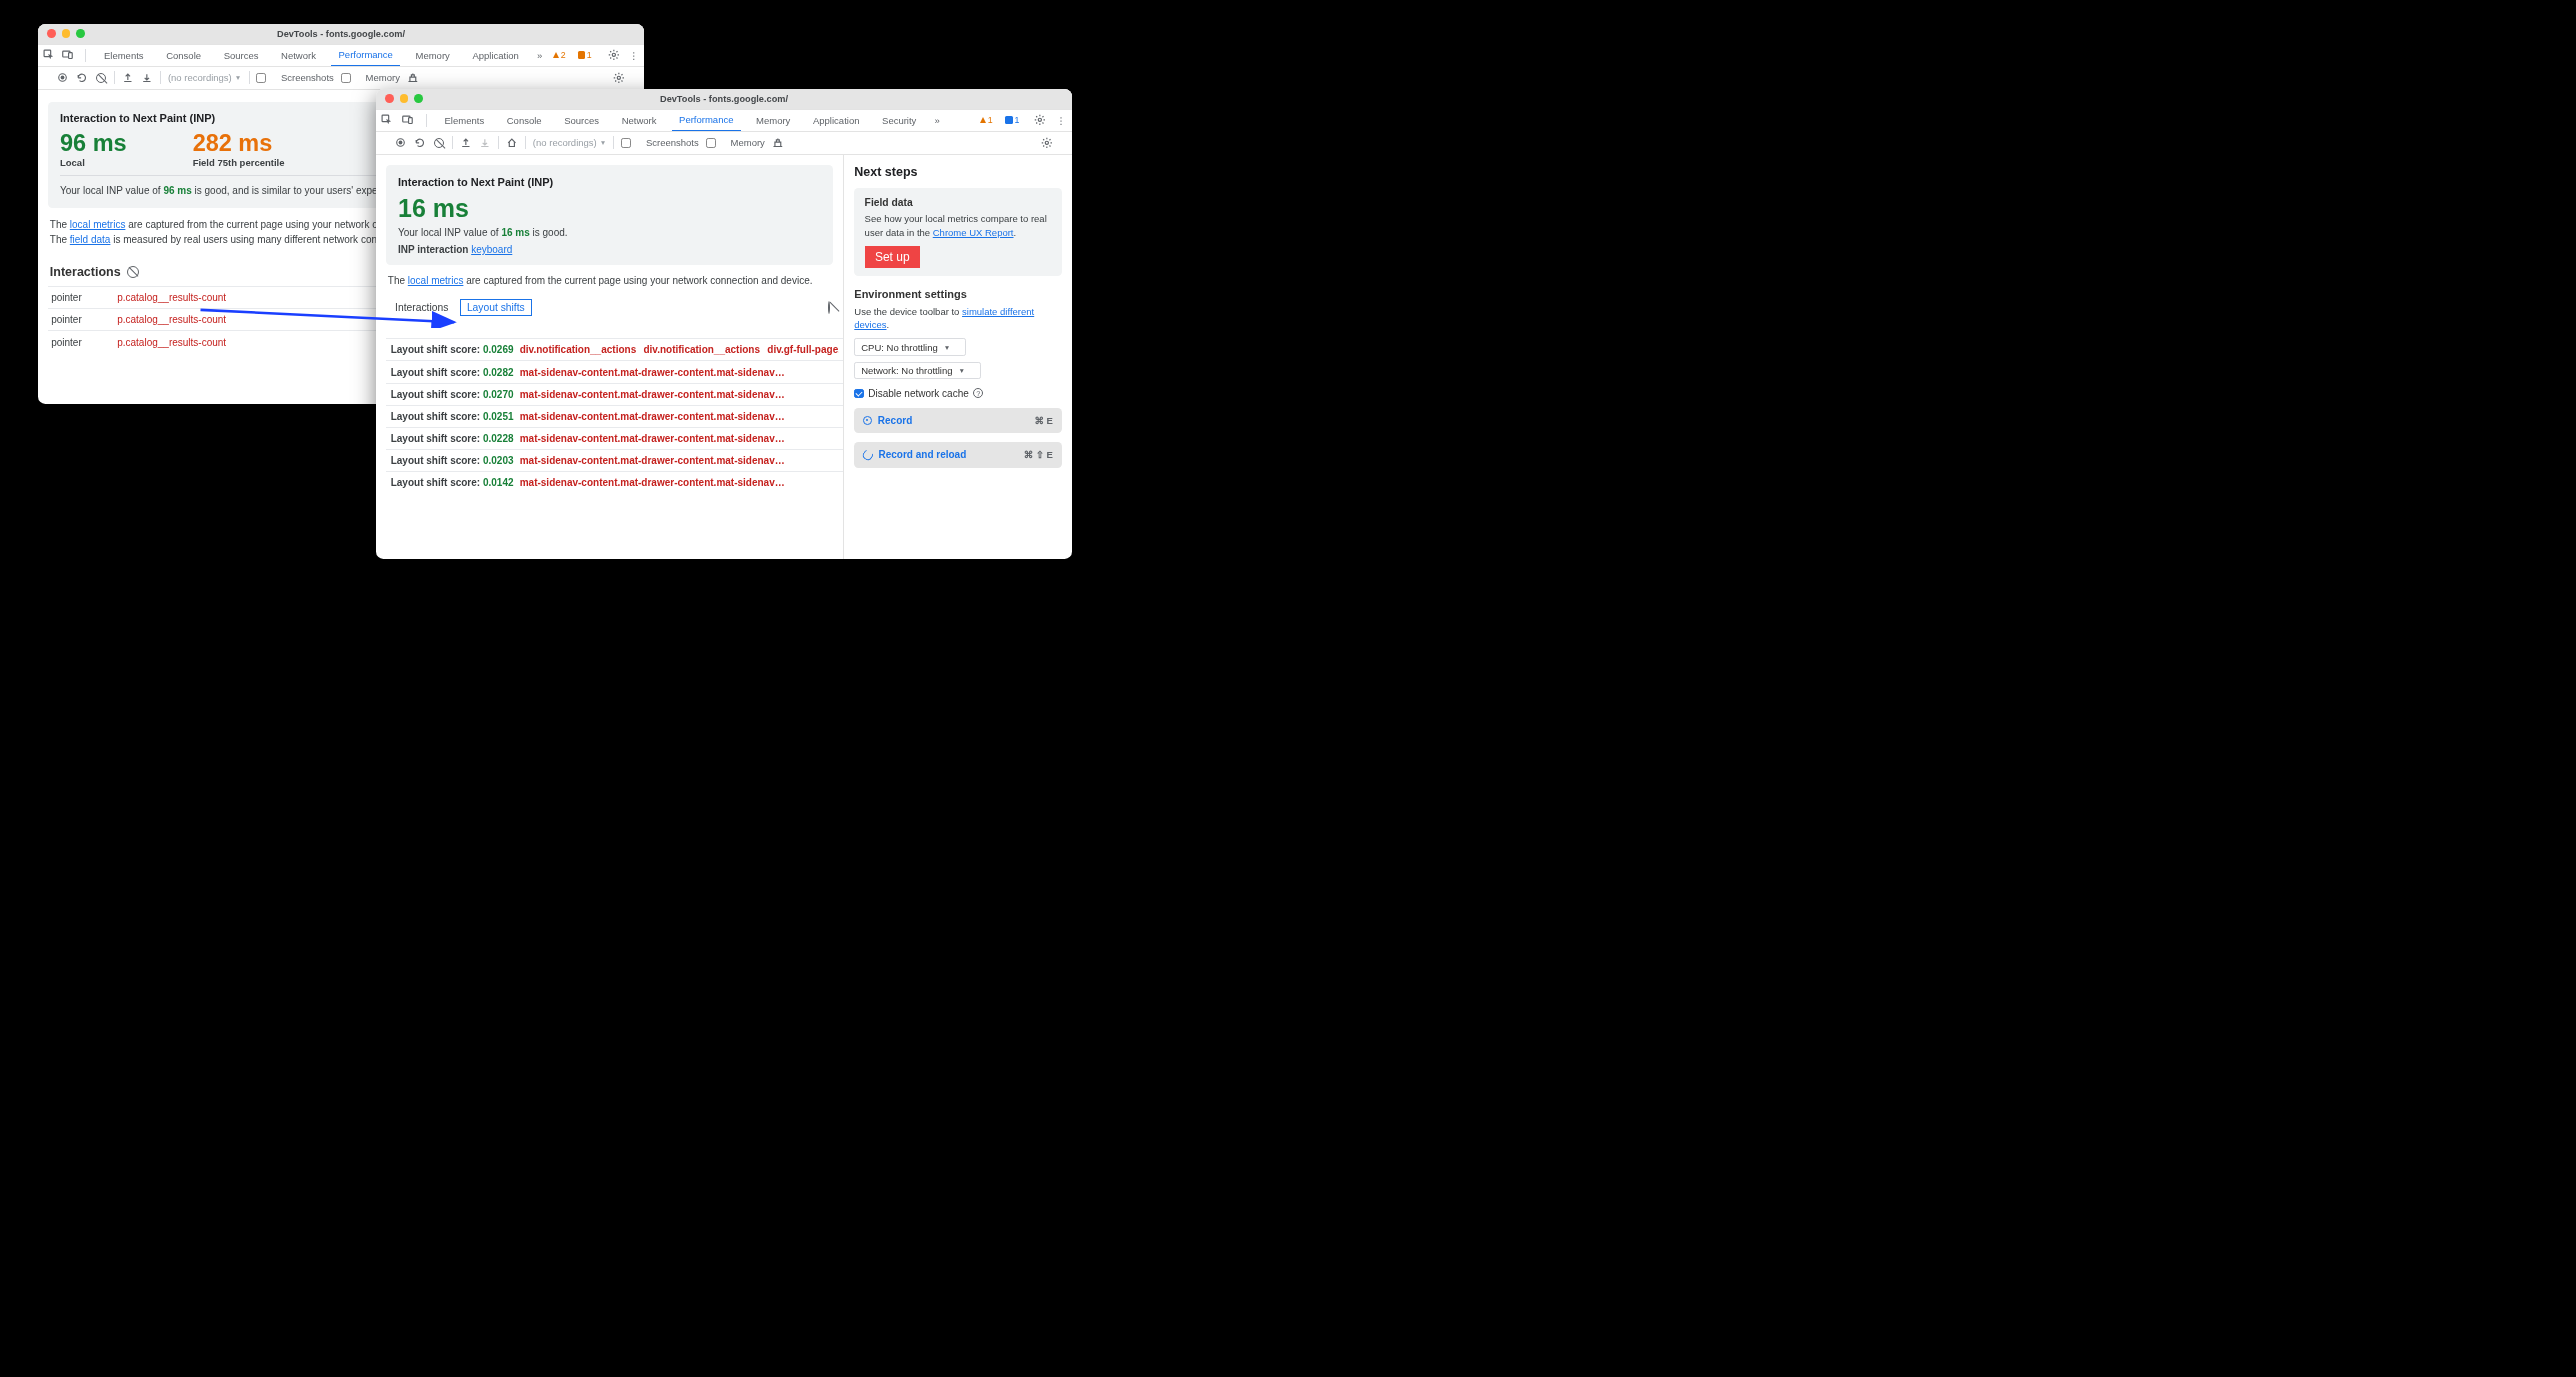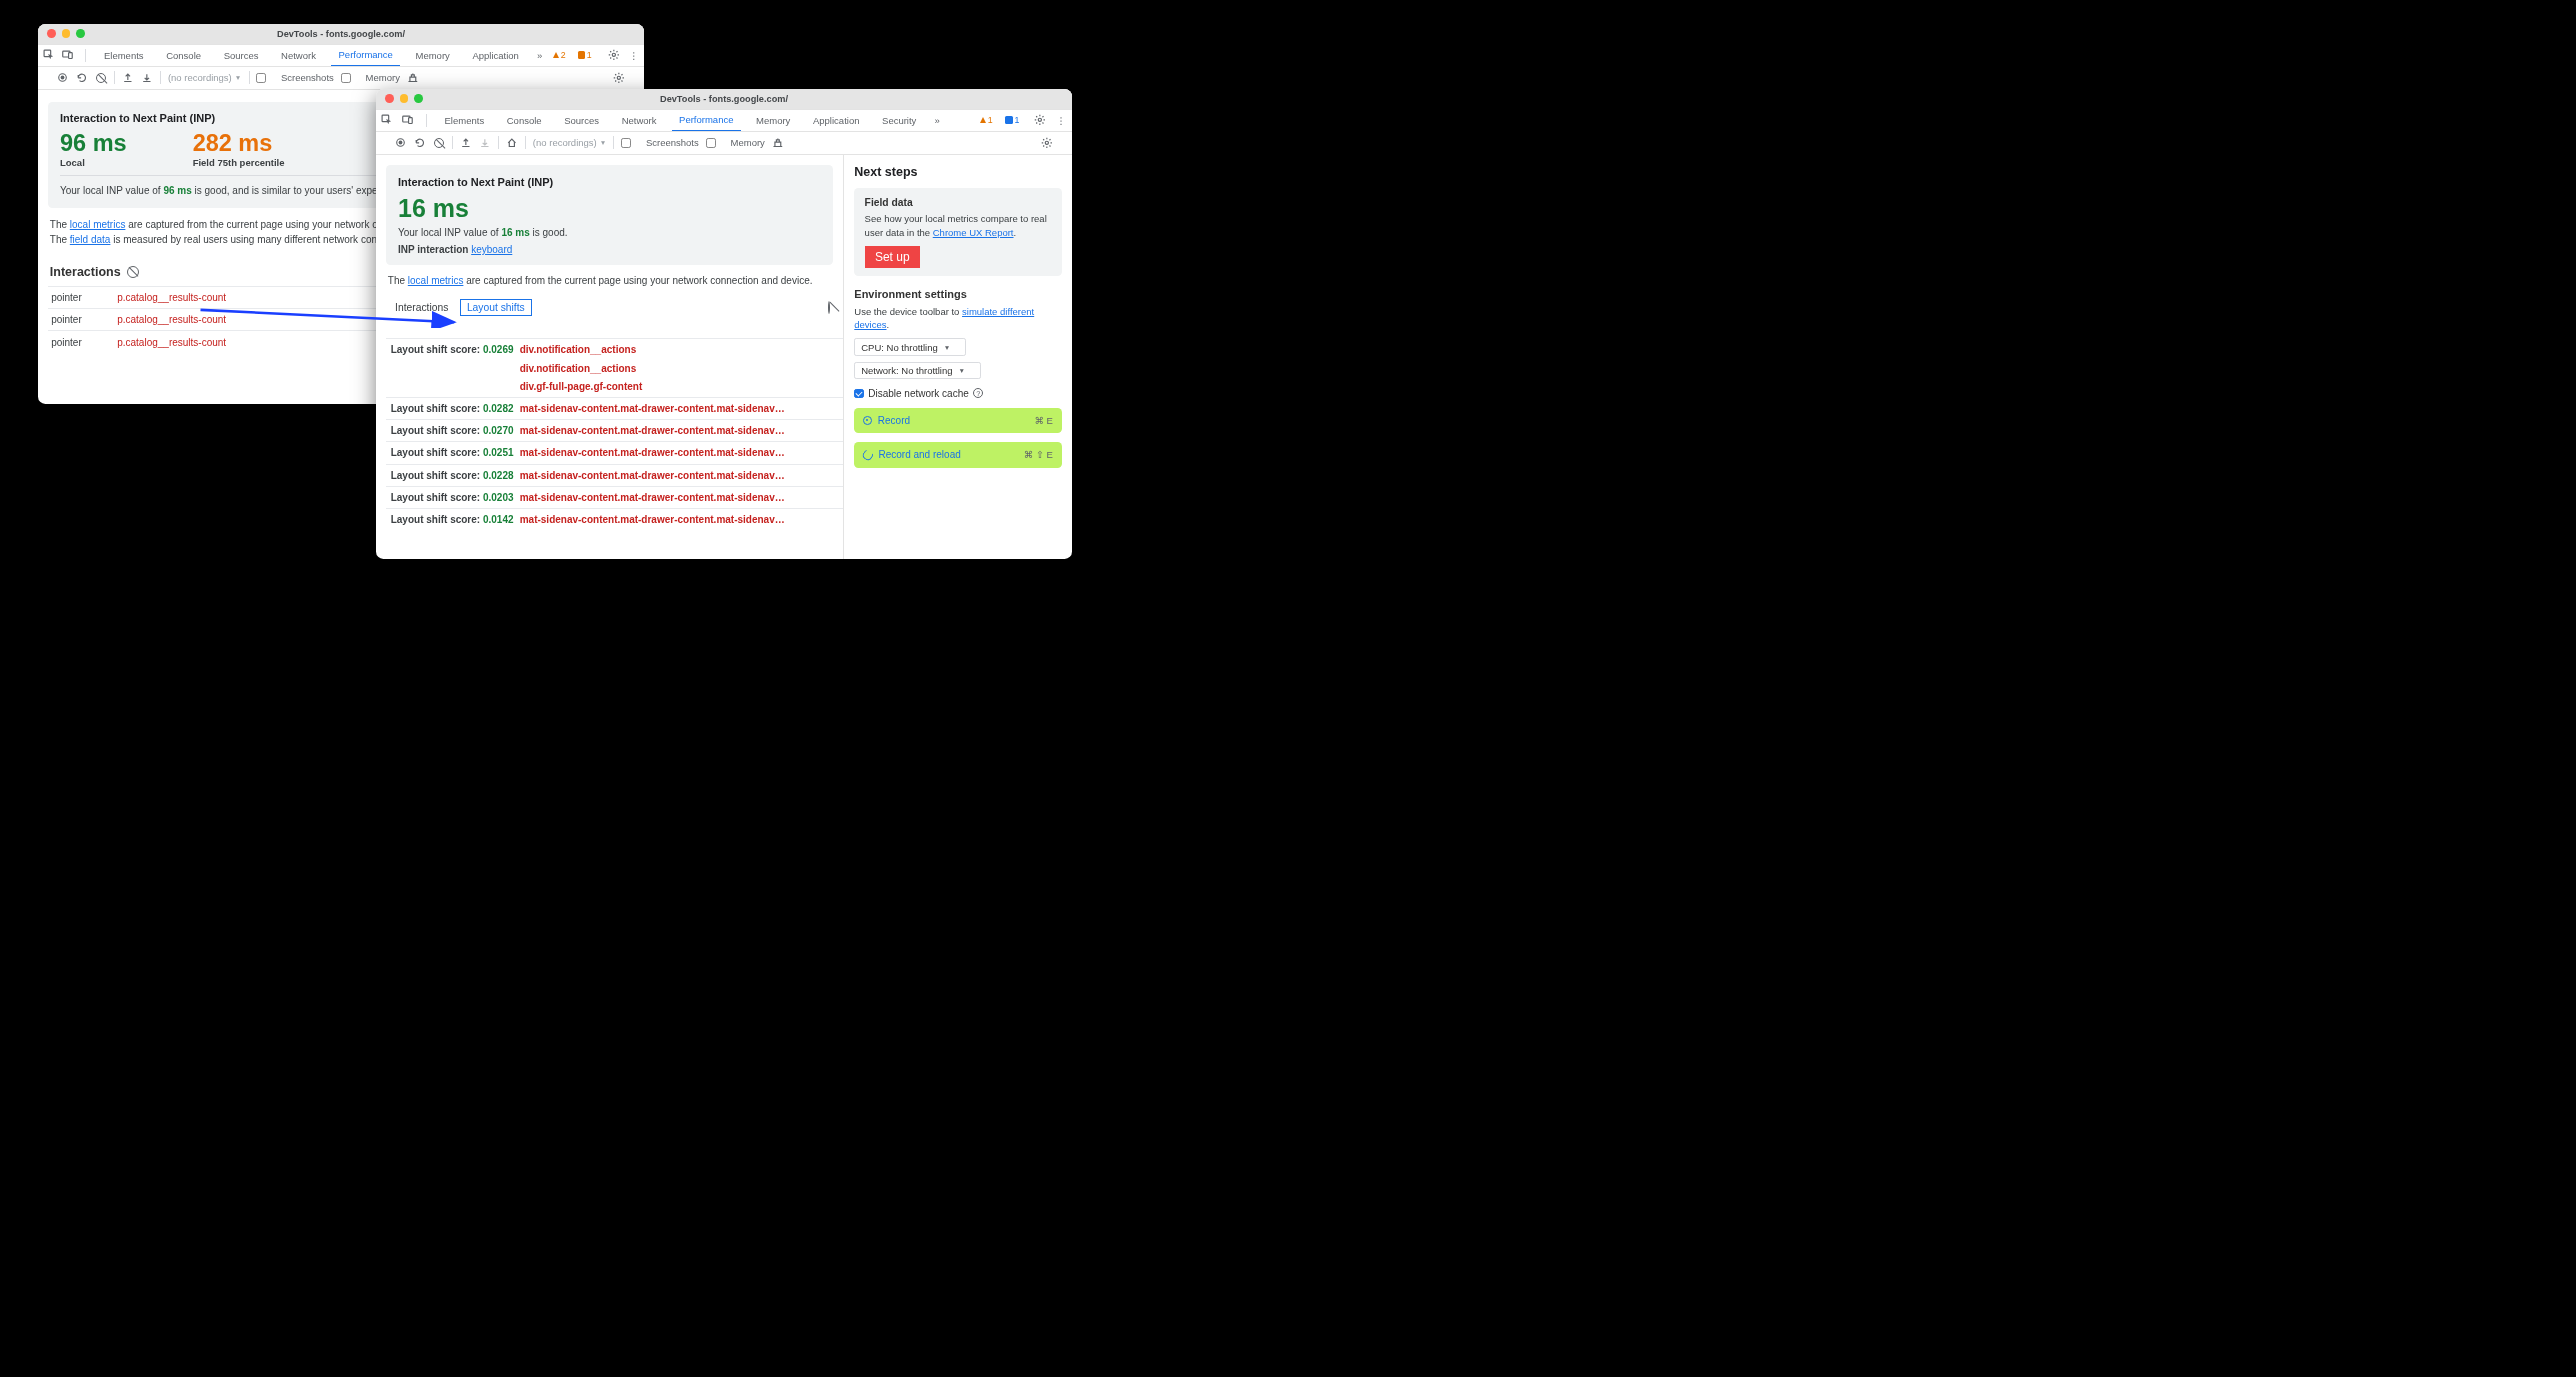--- a/index.html
+++ b/index.html
@@ -62,34 +62,34 @@
   .paras-b { margin: 8.8px 11.7px 0 1.5px; font-size: 10px; color: #3c4043; line-height:1.45; }
   .tabs-b { display: flex; align-items: center; gap: 7.3px; margin: 10.3px 0 0 4.4px; font-size: 10.3px; position:relative; }
   .tabs-b .t { padding: 2.9px 4.4px; color:#3c4043; cursor:pointer; }
   .tabs-b .t.active { color: #1a73e8; border:1.8px solid #1a73e8; border-radius:0; padding:2.2px 5.9px; font-weight:500; }
   .ban-right { margin-left:auto; margin-right:13.2px; }
   .ls-list { margin-top: 22px; font-weight: bold; }
   .ls-row { display: flex; padding: 5.1px 4.4px; border-top:0.7px solid #e8eaed; font-size:10px; align-items:flex-start; }
   .ls-row .label { width: 129px; color:#3c4043; }
   .ls-row .score { color:#188038; }
   .ls-row .stack { flex:1; color:#c5221f; overflow:hidden; text-overflow:ellipsis; white-space:nowrap; }
-  .ls-stack-multi { display:flex; flex-direction:column; gap:7.3px; }
+  .ls-stack-multi { display:flex; flex-direction:row; gap:7.3px; }
 
   .side-title { font-size: 12.5px; font-weight: 700; margin-bottom: 8.8px; color:#202124; }
   .side-card { background:#f1f3f4; border-radius:4.4px; padding:8.8px 10.3px; margin-bottom:11.7px; }
   .side-card h4 { font-size:10.3px; font-weight:700; margin-bottom:4.4px; }
   .side-card p { font-size:9.5px; line-height:1.4; color:#3c4043; }
   .btn-primary { background:#ef4444; color:#fff; border:none; border-radius:0; padding:3.7px 10.3px; font-size:12px; margin-top:7.3px; cursor:pointer; }
   .env-title { font-size:11px; font-weight:700; margin-bottom:4.4px; }
   .env-desc { font-size:9.5px; color:#3c4043; line-height:1.4; margin-bottom:7.3px; }
   .select { border:0.7px solid #dadce0; border-radius:2.2px; padding:2.2px 14.7px 2.2px 5.9px; font-size:9.5px; background:#fff; position:relative; display:inline-flex; align-items:center; margin-bottom:5.9px; }
   .select::after { content:"▼"; font-size:6.6px; color:#5f6368; margin-left:5.9px; }
   .chk-row { display:flex; align-items:center; gap:4.4px; font-size:10px; margin-top:2.9px; }
   .help { width:10.3px; height:10.3px; border:1px solid #5f6368; border-radius:50%; display:inline-flex; align-items:center; justify-content:center; font-size:7.3px; color:#5f6368; }
-  .action-row { display:flex; align-items:center; gap:5.9px; background:#bef264; border-radius:4.4px; padding:7.3px 8.8px; margin-top:8.8px; font-size:10px; color:#1a73e8; }
+  .action-row { display:flex; align-items:center; gap:5.9px; background:#e5e5e5; border-radius:4.4px; padding:7.3px 8.8px; margin-top:8.8px; font-size:10px; color:#1a73e8;font-weight:bold; }
   .action-row .kb { margin-left:auto; color:#5f6368; font-size:9.5px; }
   .rec-dot { width:8.8px; height:8.8px; border:1.5px solid #1a73e8; border-radius:50%; position:relative; }
   .rec-dot::after { content:""; position:absolute; left:1.5px; top:1.5px; width:2.9px; height:2.9px; border-radius:50%; background:#1a73e8; }
   .reload-icn { width:9.5px; height:9.5px; border:1.3px solid #1a73e8; border-radius:50%; border-top-color:transparent; transform:rotate(30deg); position:relative; }
 
   .arrow { position:absolute; z-index:50; pointer-events:none; }
 
   svg.icon-svg { width:11.7px; height:11.7px; stroke:#5f6368; stroke-width:1.6; fill:none; }
 </style>
 </head>

